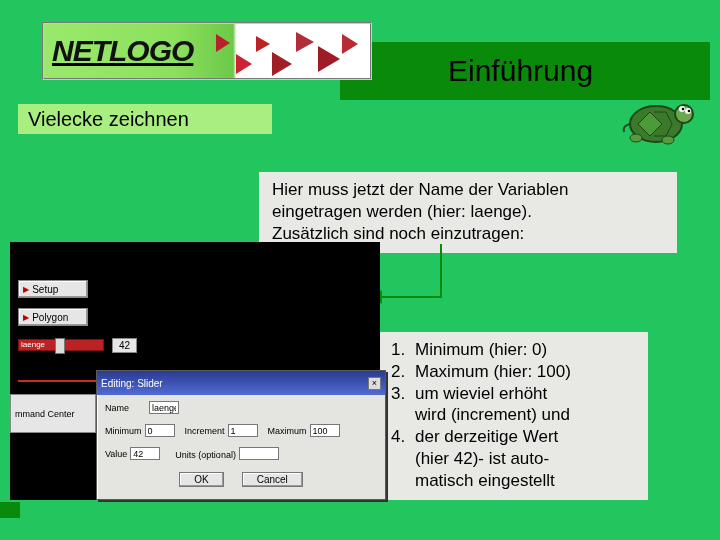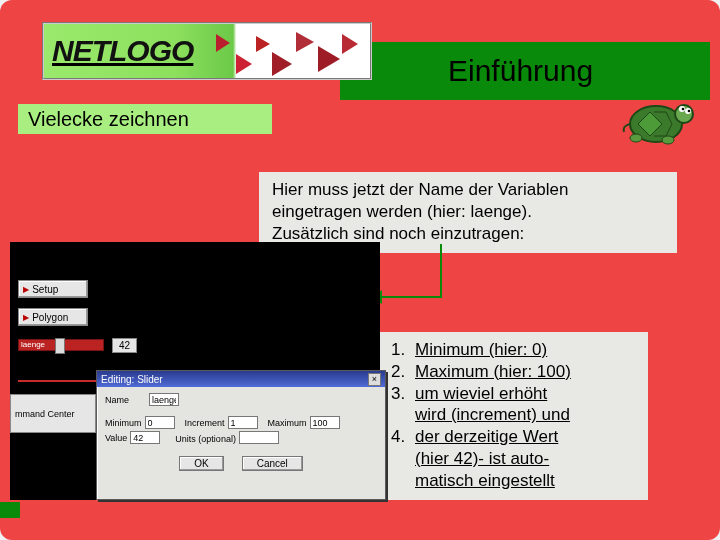--- a/index.html
+++ b/index.html
@@ -1,20 +1,19 @@
 <!DOCTYPE html>
 <html><head>
 <meta charset="utf-8">
 <style>
   * { box-sizing: border-box; margin: 0; padding: 0; }
   html, body { width: 720px; height: 540px; background: #f0f0f0; overflow: hidden; }
   .slide {
-    width: 720px; height: 540px; background: #ef4444; position: relative;
+    width: 720px; height: 540px; background: #22c55e; position: relative;
     font-family: Verdana, Geneva, sans-serif;
-    border-radius: 12px;
   }
   
   .logo-banner {
     position: absolute; left: 42px; top: 22px; width: 330px; height: 58px;
     background: linear-gradient(90deg, #9ae96c 0%, #8de05e 40%, #6cc948 58%, #fff 59%, #fff 100%);
     border: 2px groove #ccc;
     display: flex; align-items: center; text-decoration: underline;
   }
   .logo-text {
     font-family: Arial, sans-serif; font-weight: 900; font-style: italic;
@@ -52,21 +51,21 @@
   
   .text-card {
     position: absolute; background: #e8e8e4; border: 1px solid #e8e8e4;
     font-size: 17px; line-height: 1.28; padding: 6px 10px 8px 12px;
   }
   .card1 { left: 212px; top: 172px; width: 418px; margin-left: 47px; }
   .card2 { left: 378px; top: 332px; width: 270px; }
   .card2 .num-list { list-style: none; }
   .card2 .num-list li { display: flex; }
   .card2 .num-list .n { width: 24px; flex-shrink: 0; }
-  .card2 .num-list .t { flex: 1; text-decoration: underline; }
+  .card2 .num-list .t { flex: 1; }
 
   
   .panel {
     position: absolute; left: 10px; top: 242px; width: 370px; height: 258px;
     background: #000;
   }
   .panel .ui-col {
     position: absolute; left: 8px; top: 38px; width: 130px;
   }
   .btn {
@@ -99,29 +98,29 @@
   }
 
   
   .dialog {
     position: absolute; left: 86px; top: 128px; width: 290px; height: 130px;
     background: #e4e4e0; border: 1px solid #5a5a5a;
     box-shadow: 2px 2px 0 #333, inset 1px 1px 0 #fff;
     font-size: 10px;
   }
   .dlg-title {
-    height: 16px; background: linear-gradient(#2a3b8f, #506bd6);
+    height: 24px; background: linear-gradient(#2a3b8f, #506bd6);
     color: #fff; font-size: 10px; display: flex; align-items: center;
     padding: 0 4px; justify-content: space-between;
   }
   .dlg-close { width: 13px; height: 13px; background: #ddd; border: 1px solid #777; color:#000; font-size:9px; line-height:11px; text-align:center; }
   .dlg-body { position: relative; padding: 6px 8px; }
   .nm-row { display: flex; align-items: center; gap: 20px; margin-bottom: 10px; }
   .nm-input { width: 64px; }
-  .row2 { display: flex; align-items: center; margin-bottom: 2px; }
+  .row2 { display: flex; align-items: center; margin-bottom: 10px; }
   .row2 .cell { display: flex; align-items: center; gap: 3px; margin-right: 10px; }
   .row3 { display: flex; align-items: center; gap: 15px; margin-bottom: 12px; }
   input.tiny {
     width: 30px; height: 13px; font-size: 9px; padding: 0 2px;
     background: #fff; border: 1px solid #777;
   }
   label { font-size: 9px; }
   .dlg-btns { display: flex; gap: 18px; justify-content: center; }
   .dlg-btn {
     background: #e6e6e6; border: 1px solid #777; font-size: 10px;

